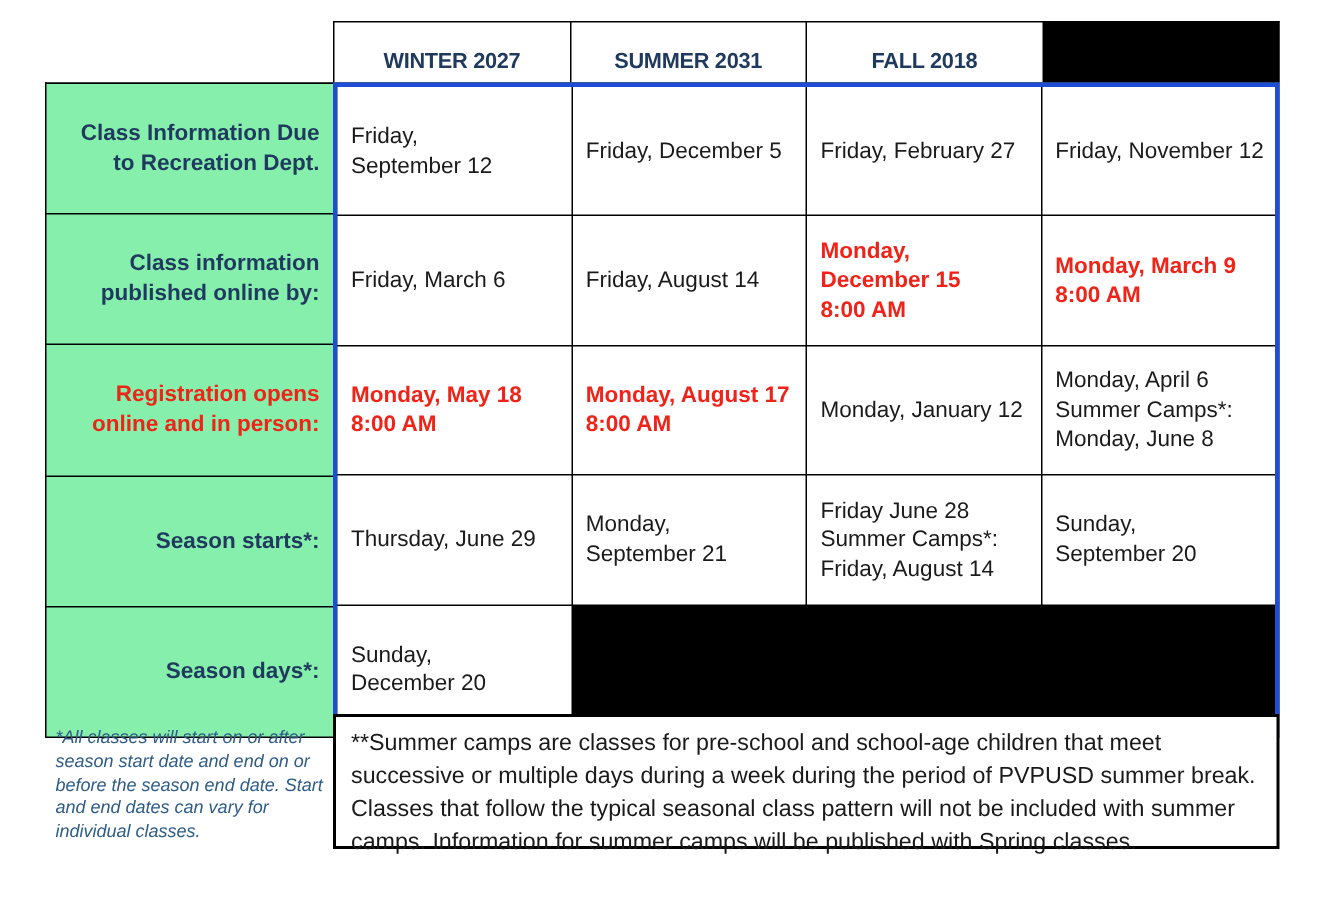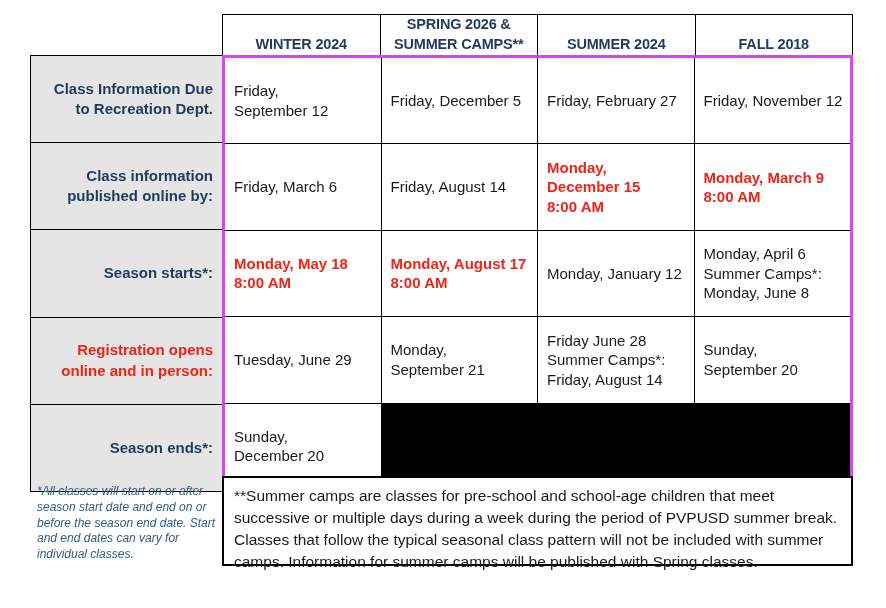--- a/index.html
+++ b/index.html
@@ -37,34 +37,34 @@
   }
   
   .label-col{
     position:absolute;left:30px;top:55px;width:192px;height:437px;
     display:grid;grid-template-rows:repeat(5,1fr);
     gap:1px;background:#000;
     border:1px solid #000;border-right:none;
     box-sizing:border-box;
   }
   .lcell{
-    background:#e5e5e5;
+    background:#86efac;
     display:flex;align-items:center;justify-content:flex-end;
     text-align:right;
     font-weight:700;font-size:15px;line-height:1.35;
     color:var(--navy);
     padding-right:9px;
     white-space:pre-line;
   }
   
   .data-grid{
     position:absolute;left:222px;top:55px;width:631px;height:437px;
     display:grid;grid-template-columns:repeat(4,1fr);grid-template-rows:repeat(5,1fr);
     gap:1px;background:#000;
-    border:3px solid #d946ef;
+    border:3px solid #1d4ed8;
     box-sizing:border-box;
   }
   .cell{
     background:#fff;
     display:flex;align-items:center;
     font-size:15px;line-height:1.3;
     color:var(--txt);
     padding:4px 6px 4px 9px;
     white-space:pre-line;
   }
@@ -85,36 +85,34 @@
     font-style:italic;font-size:12px;line-height:1.32;
     color:var(--fblue);
   }
 </style>
 </head>
 <body>
 
 <div class="page">
 
   <div class="header-row">
-    <div class="hcell">WINTER 2024</div>
-    <div class="hcell">SPRING 2026 &amp;
-SUMMER CAMPS**</div>
-    <div class="hcell">SUMMER 2024</div>
+    <div class="hcell">WINTER 2027</div>
+    <div class="hcell">SUMMER 2031</div>
     <div class="hcell">FALL 2018</div>
   </div>
 
   <div class="label-col">
     <div class="lcell">Class Information Due
 to Recreation Dept.</div>
     <div class="lcell">Class information
 published online by:</div>
-    <div class="lcell">Season starts*:</div>
     <div class="lcell red-text">Registration opens
 online and in person:</div>
-    <div class="lcell">Season ends*:</div>
+    <div class="lcell">Season starts*:</div>
+    <div class="lcell">Season days*:</div>
   </div>
 
   <div class="data-grid">
 
     <div class="cell">Friday,
 September 12</div>
     <div class="cell">Friday, December 5</div>
     <div class="cell">Friday, February 27</div>
 
     <div class="cell">Friday, November 12</div>
@@ -128,21 +126,21 @@
 8:00 AM</div>
     <div class="cell red-text">Monday, May 18
 8:00 AM</div>
     <div class="cell red-text">Monday, August 17
 8:00 AM</div>
 
     <div class="cell">Monday, January 12</div>
     <div class="cell">Monday, April 6
 Summer Camps*:
 Monday, June 8</div>
-    <div class="cell">Tuesday, June 29</div>
+    <div class="cell">Thursday, June 29</div>
     <div class="cell">Monday,
 September 21</div>
 
     <div class="cell">Friday June 28
 Summer Camps*:
 Friday, August 14</div>
     <div class="cell">Sunday,
 September 20</div>
     <div class="cell">Sunday,
 December 20</div>

